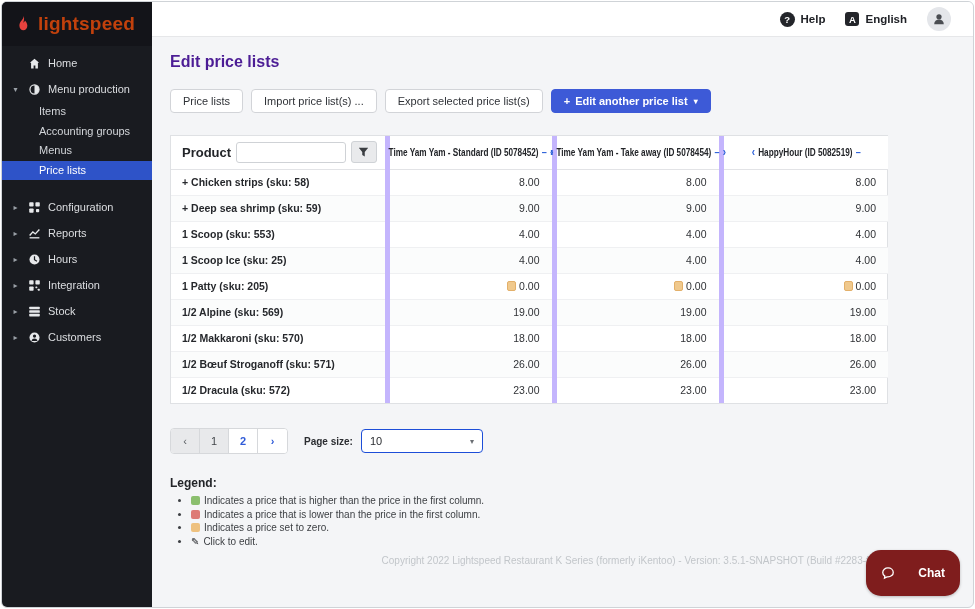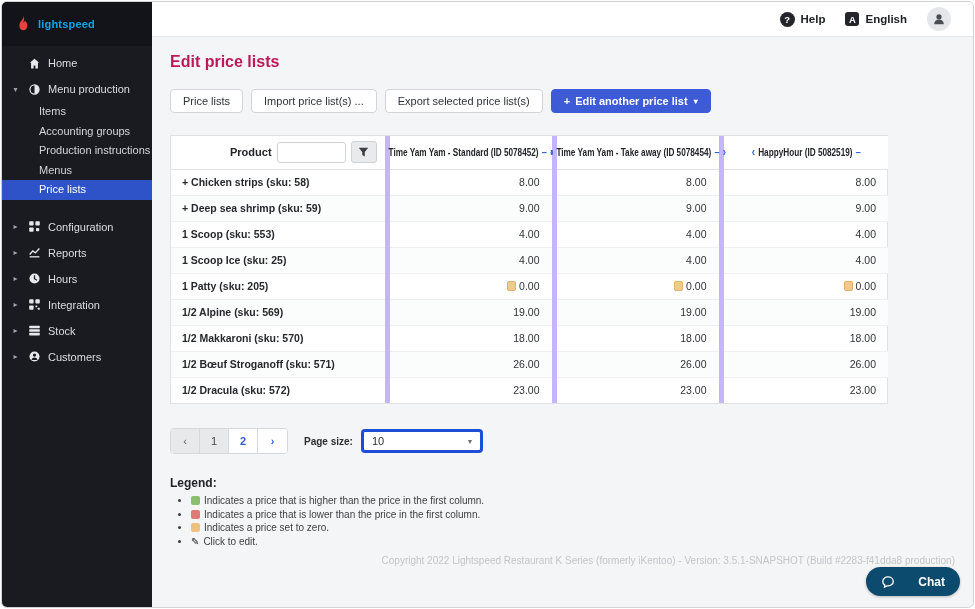--- a/index.html
+++ b/index.html
@@ -4,21 +4,21 @@
 <style>
   * { box-sizing: border-box; }
   html,body { margin:0; padding:0; background:#fff; }
   body { width:975px; height:609px; font-family:"Liberation Sans", sans-serif; }
   .frame { width:973px; height:607px; margin:1px; border:1px solid #cfd3d7; border-radius:6px;
            overflow:hidden; display:flex; background:#f4f5f7; }
 
   
   .sidebar { width:150px; flex-shrink:0; background:#191b20; display:flex; flex-direction:column; }
   .logo { height:44px; display:flex; align-items:center; gap:7px; padding:0 13px; background:#131419; }
-  .logo-text { color:#0ea5e9; font-weight:700; font-size:11px; letter-spacing:.2px; }
+  .logo-text { color:#c2410c; font-weight:700; font-size:19px; letter-spacing:.2px; }
   .nav { padding-top:4px; }
   .nav-item { height:26px; display:flex; align-items:center; gap:7px; padding:0 9px; font-size:11px;
               color:#dcdee1; cursor:pointer; }
   .caret { width:9px; font-size:8px; color:#9aa0a7; text-align:center; flex-shrink:0; }
   .nav-ico { width:14px; height:14px; display:flex; align-items:center; justify-content:center; flex-shrink:0; }
   .sub-item { height:19.5px; line-height:19.5px; padding-left:37px; font-size:11px; color:#d3d6da; cursor:pointer; }
   .sub-item.active { background:#2e53c8; color:#fff; }
   .sections { margin-top:14px; }
   .sections .nav-item { height:26px; }
 
@@ -28,38 +28,38 @@
             justify-content:flex-end; gap:20px; padding-right:22px; flex-shrink:0; }
   .topbar-item { display:flex; align-items:center; gap:6px; font-size:11.5px; font-weight:700; color:#202227; cursor:pointer; }
   .circle-ico { width:15px; height:15px; border-radius:50%; background:#23252a; color:#fff; font-size:9.5px;
                 font-weight:700; display:flex; align-items:center; justify-content:center; }
   .square-ico { width:14px; height:14px; border-radius:3px; background:#23252a; color:#fff; font-size:9.5px;
                 font-weight:700; display:flex; align-items:center; justify-content:center; }
   .avatar { width:24px; height:24px; border-radius:50%; background:#e4e6ea; display:flex; align-items:center;
             justify-content:center; cursor:pointer; }
 
   .content { flex:1; padding:16px 18px 0; position:relative; }
-  h1 { font-size:16px; margin:0 0 18px; color:#be185d; }
+  h1 { font-size:16px; margin:0 0 18px; color:#4c1d95; }
 
   .toolbar { display:flex; gap:8px; margin-bottom:22px; }
   .btn { height:24px; padding:0 12px; background:#fff; border:1px solid #d2d4d8; border-radius:4px;
          font-size:11px; color:#2f3237; display:inline-flex; align-items:center; gap:4px; cursor:pointer;
          font-family:"Liberation Sans",sans-serif; }
   .btn.primary { background:#3d5ad7; border-color:#3d5ad7; color:#fff; font-weight:700; }
   .btn.primary .plus { font-weight:700; margin-right:1px; }
   .btn.primary .dd { font-size:8px; margin-left:2px; }
 
   
   .table-card { width:718px; background:#fff; border:1px solid #dfe1e4; }
   table { width:100%; border-collapse:collapse; table-layout:fixed; }
   col.c-product { width:216px; } col.c-price { width:167px; }
   thead th { height:33px; border-bottom:1px solid #e2e3e6; padding:0; vertical-align:middle; background:#fff; }
   th + th, td + td { border-left:5px solid #c4b5fd; }
   .product-head { display:flex; align-items:center; gap:5px; padding:0 8px 0 11px; }
-  .product-label { font-size:11px; font-weight:700; color:#232529;margin-left:48px; }
+  .product-label { font-size:13px; font-weight:700; color:#232529; }
   .filter-input { flex:1; min-width:0; height:21px; border:1px solid #cfd2d6; border-radius:3px; padding:0 6px;
                   font-size:11px; outline:none; }
   .filter-btn { width:26px; height:22px; flex-shrink:0; background:#e9eaec; border:1px solid #cfd2d6;
                 border-radius:3px; display:flex; align-items:center; justify-content:center; cursor:pointer; }
   .col-head { display:flex; align-items:center; justify-content:center; gap:4px; white-space:nowrap;
               font-size:10px; font-weight:700; color:#232529; transform:scaleX(.82); transform-origin:center; }
   .mv { color:#2e62d9; font-weight:700; font-size:12px; line-height:1; cursor:pointer; }
   .mv.minus { font-size:11px; }
   tbody td { height:26px; border-bottom:1px solid #eff0f2; font-size:10.5px; }
   tbody tr:nth-child(even) td { background:#fbfcfc; }
@@ -73,40 +73,40 @@
   .pagination-row { display:flex; align-items:center; gap:16px; margin-top:24px; }
   .pager { display:inline-flex; border:1px solid #d6d8db; border-radius:4px; overflow:hidden; background:#fff; }
   .page-btn { min-width:29px; height:24px; display:flex; align-items:center; justify-content:center;
               font-size:11px; border-right:1px solid #d6d8db; cursor:pointer; color:#5d6166; background:#fff; }
   .page-btn:last-child { border-right:none; }
   .page-btn.dim { background:#e8e9eb; }
   .page-btn.current { background:#e8e9eb; color:#43464a; }
   .page-btn.link { color:#2f5bd8; font-weight:700; }
   .page-size { display:flex; align-items:center; gap:8px; }
   .page-size-label { font-size:10px; font-weight:700; color:#2b2d31; }
-  .select { width:122px; height:24px; background:#fff; border:3px solid #1d4ed8; border-radius:4px;
+  .select { width:122px; height:24px; background:#fff; border:1px solid #1d4ed8; border-radius:4px;
             display:flex; align-items:center; justify-content:space-between; padding:0 8px; font-size:11px;
             color:#2b2d31; cursor:pointer; }
   .select .dd { font-size:8px; color:#6a6e73; }
 
   
   .legend { margin-top:22px; }
   .legend-title { font-size:12px; font-weight:700; color:#222428; margin-bottom:4px; }
   .legend ul { margin:0; padding-left:21px; }
   .legend li { font-size:10px; color:#3c3f43; line-height:13.5px; }
   .sq { display:inline-block; width:9px; height:9px; border-radius:2px; margin-right:4px; vertical-align:-1px; }
   .sq.green { background:#8bbf6e; }
   .sq.red { background:#dd7b76; }
   .sq.orange { background:#eec17f; }
   .pencil { font-size:10px; margin-right:4px; color:#232529; }
 
   
   .copyright { margin-top:7px; text-align:right; font-size:10px; color:#c2c6ca; }
-  .chat-btn { position:absolute; right:13px; bottom:11px; height:29px; padding:0 15px; border-radius:15px;
-              background:#0c4a6e; color:#fff; font-weight:700; font-size:12px; display:flex; align-items:center;
+  .chat-btn { position:absolute; right:13px; bottom:11px; height:46px; padding:0 15px; border-radius:15px;
+              background:#7f1d1d; color:#fff; font-weight:700; font-size:12px; display:flex; align-items:center;
               gap:23px; cursor:pointer; box-shadow:0 1px 3px rgba(0,0,0,.25); }
 </style>
 </head>
 <body>
 
 <div class="frame">
 
   <aside class="sidebar">
     <div class="logo">
       <svg width="16" height="18" viewBox="0 0 20 24">
@@ -133,21 +133,20 @@
           <svg width="13" height="13" viewBox="0 0 16 16">
               <circle cx="8" cy="8" r="5.6" fill="none" stroke="#e6e8ea" stroke-width="1.5"></circle>
               <path d="M8 2.4a5.6 5.6 0 0 1 0 11.2z" fill="#e6e8ea"></path>
             </svg>
         </span>
         <span>Menu production</span>
       </div>
 
       <div class="sub-item">Items</div>
       <div class="sub-item">Accounting groups</div>
-      <div class="sub-item">Production instructions</div>
       <div class="sub-item">Menus</div>
       <div class="sub-item active">Price lists</div>
 
       <div class="sections">
         <div class="nav-item">
           <span class="caret">▸</span>
           <span class="nav-ico">
             <svg width="13" height="13" viewBox="0 0 16 16" fill="#e6e8ea">
                 <rect x="1.5" y="1.5" width="5.4" height="5.4" rx="1"></rect>
                 <rect x="9.1" y="1.5" width="5.4" height="5.4" rx="1"></rect>

